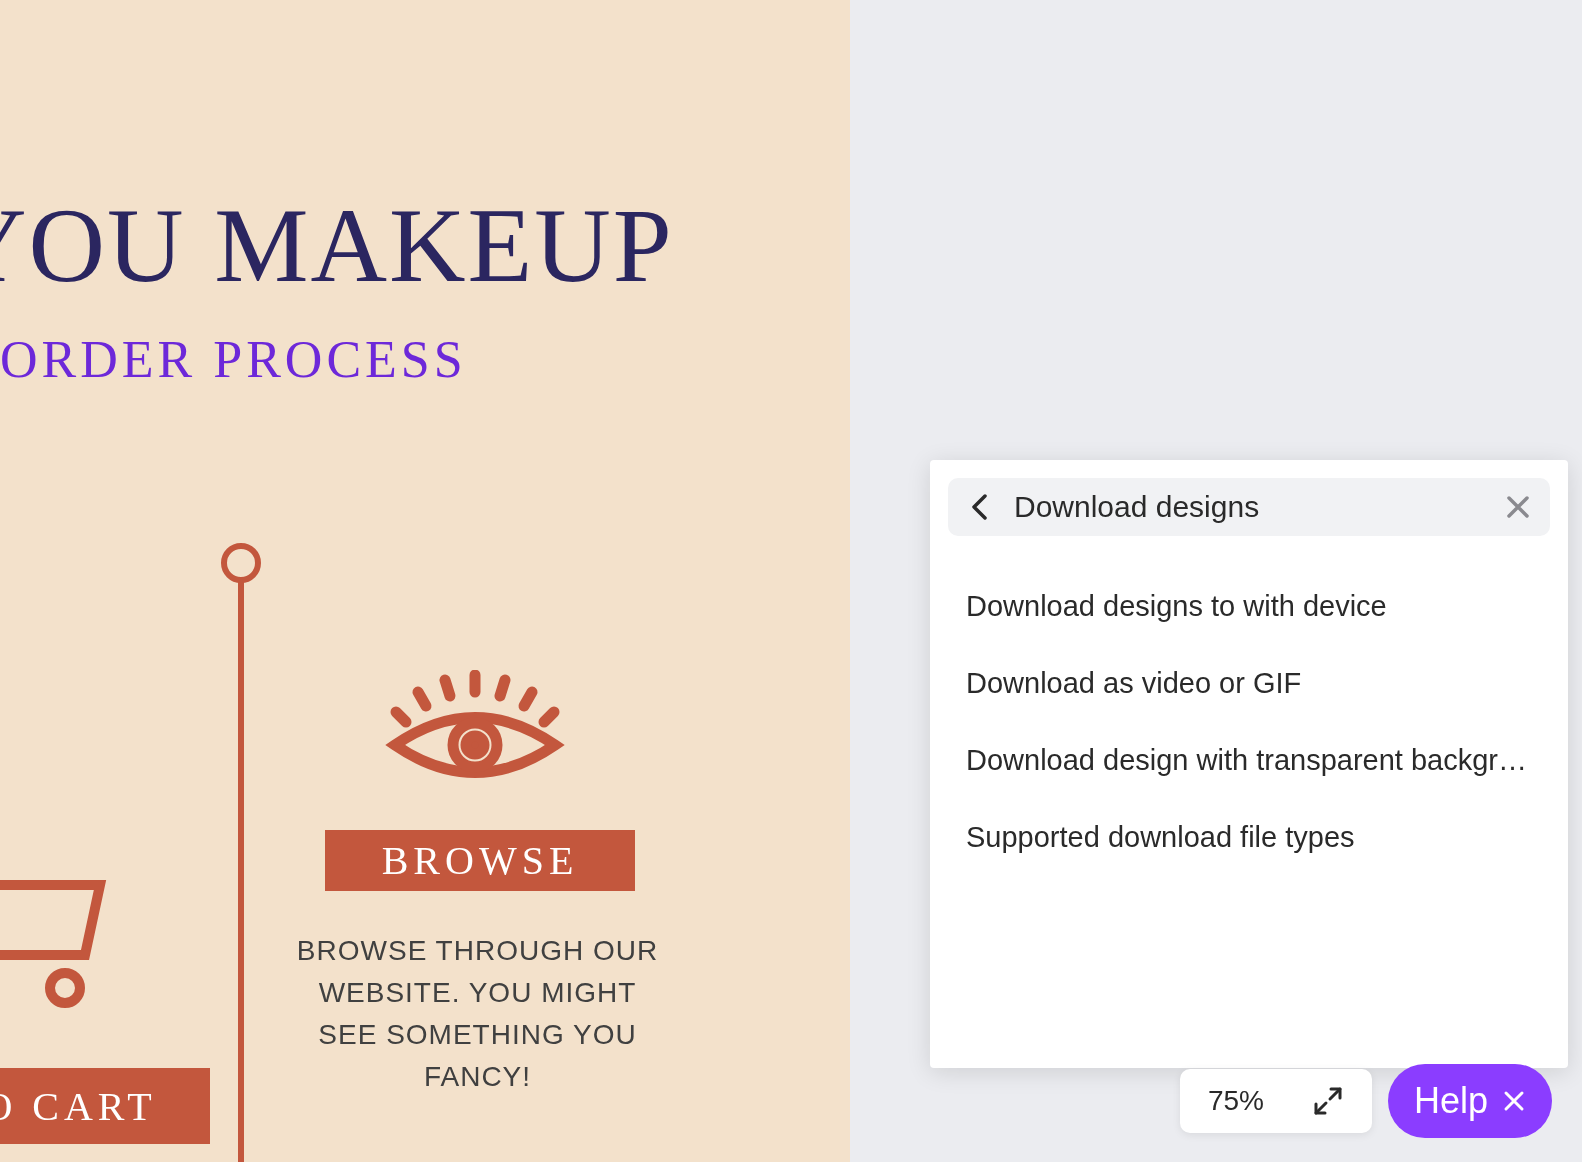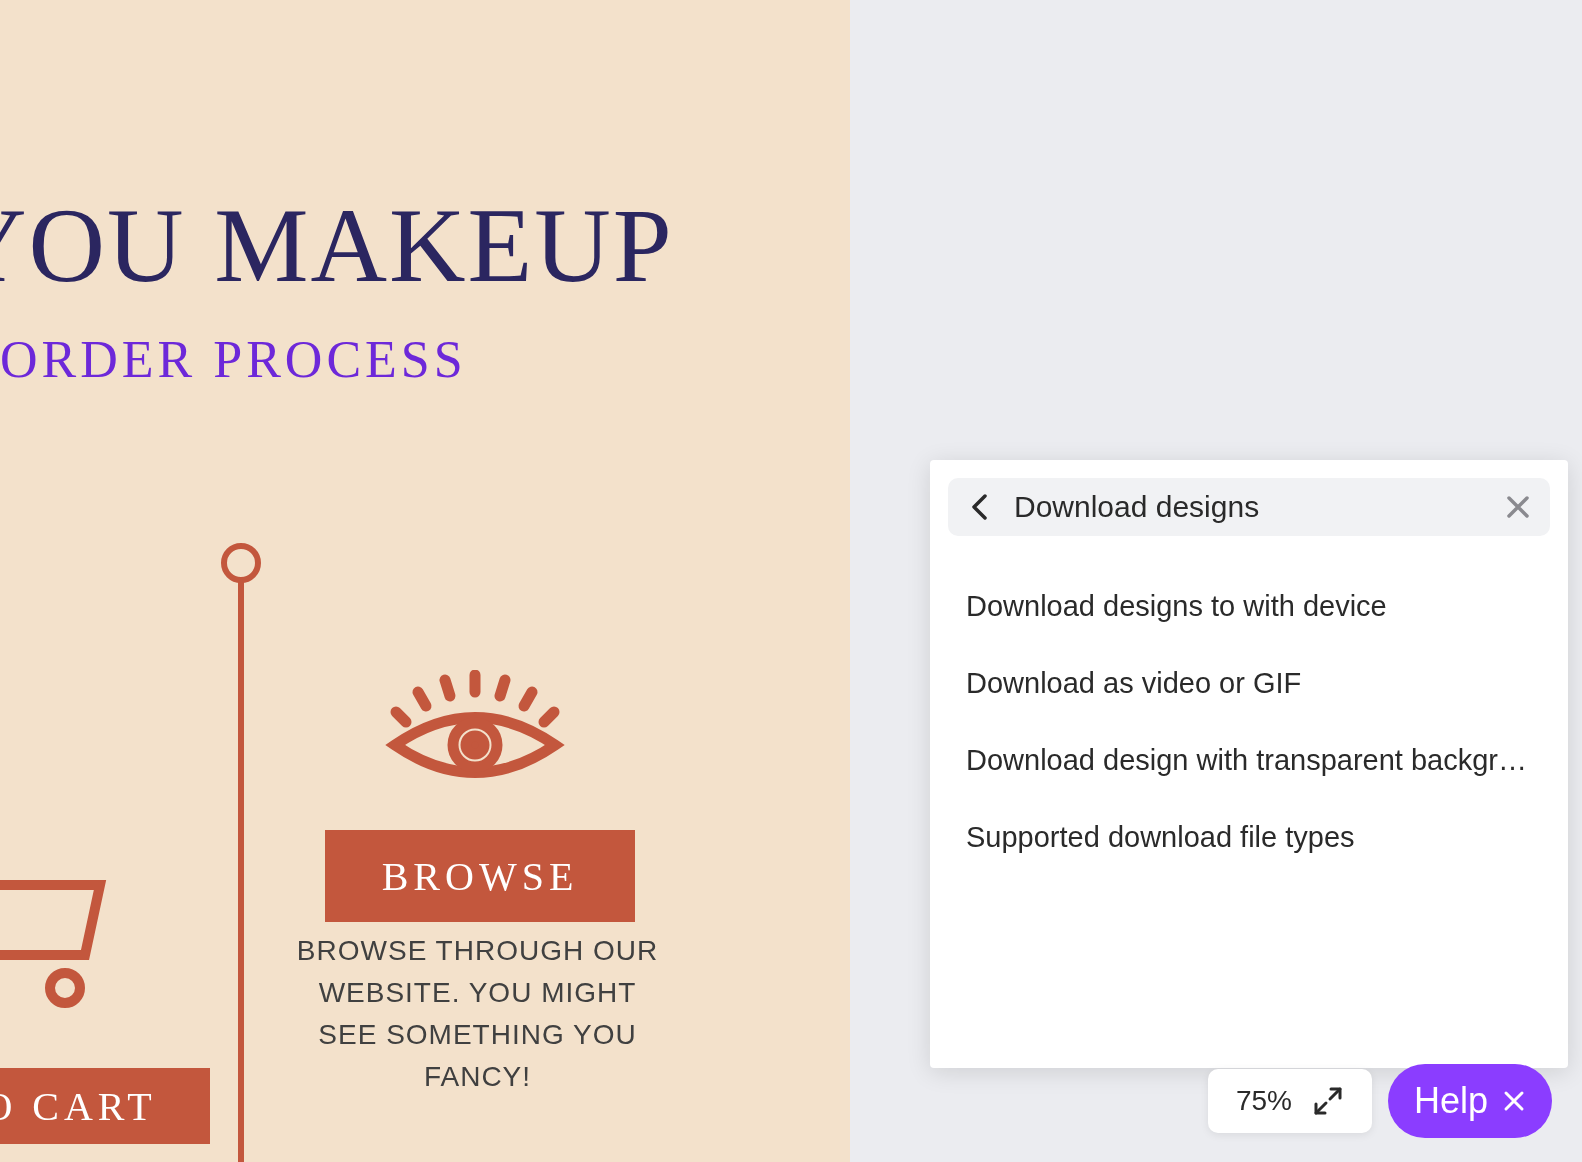--- a/index.html
+++ b/index.html
@@ -80,21 +80,21 @@
     .eye-icon svg {
       width: 190px;
       height: 120px;
     }
     
     .browse-button {
       position: absolute;
       left: 325px;
       top: 830px;
       width: 310px;
-      height: 92px;
+      height: 61px;
       background: #c3573d;
       display: flex;
       align-items: center;
       justify-content: center;
     }
     
     .browse-button-text {
       font-family: Georgia, 'Times New Roman', serif;
       font-size: 40px;
       color: #fff;
@@ -216,21 +216,21 @@
       align-items: center;
       gap: 16px;
     }
     
     .zoom-control {
       background: #fff;
       border-radius: 10px;
       padding: 16px 28px;
       display: flex;
       align-items: center;
-      gap: 20px;
+      gap: 48px;
       box-shadow: 0 2px 8px rgba(0,0,0,0.08);
       margin-left: 36px;
     }
     
     .zoom-value {
       font-size: 28px;
       font-weight: 500;
       color: #2a2a2a;
     }
     

